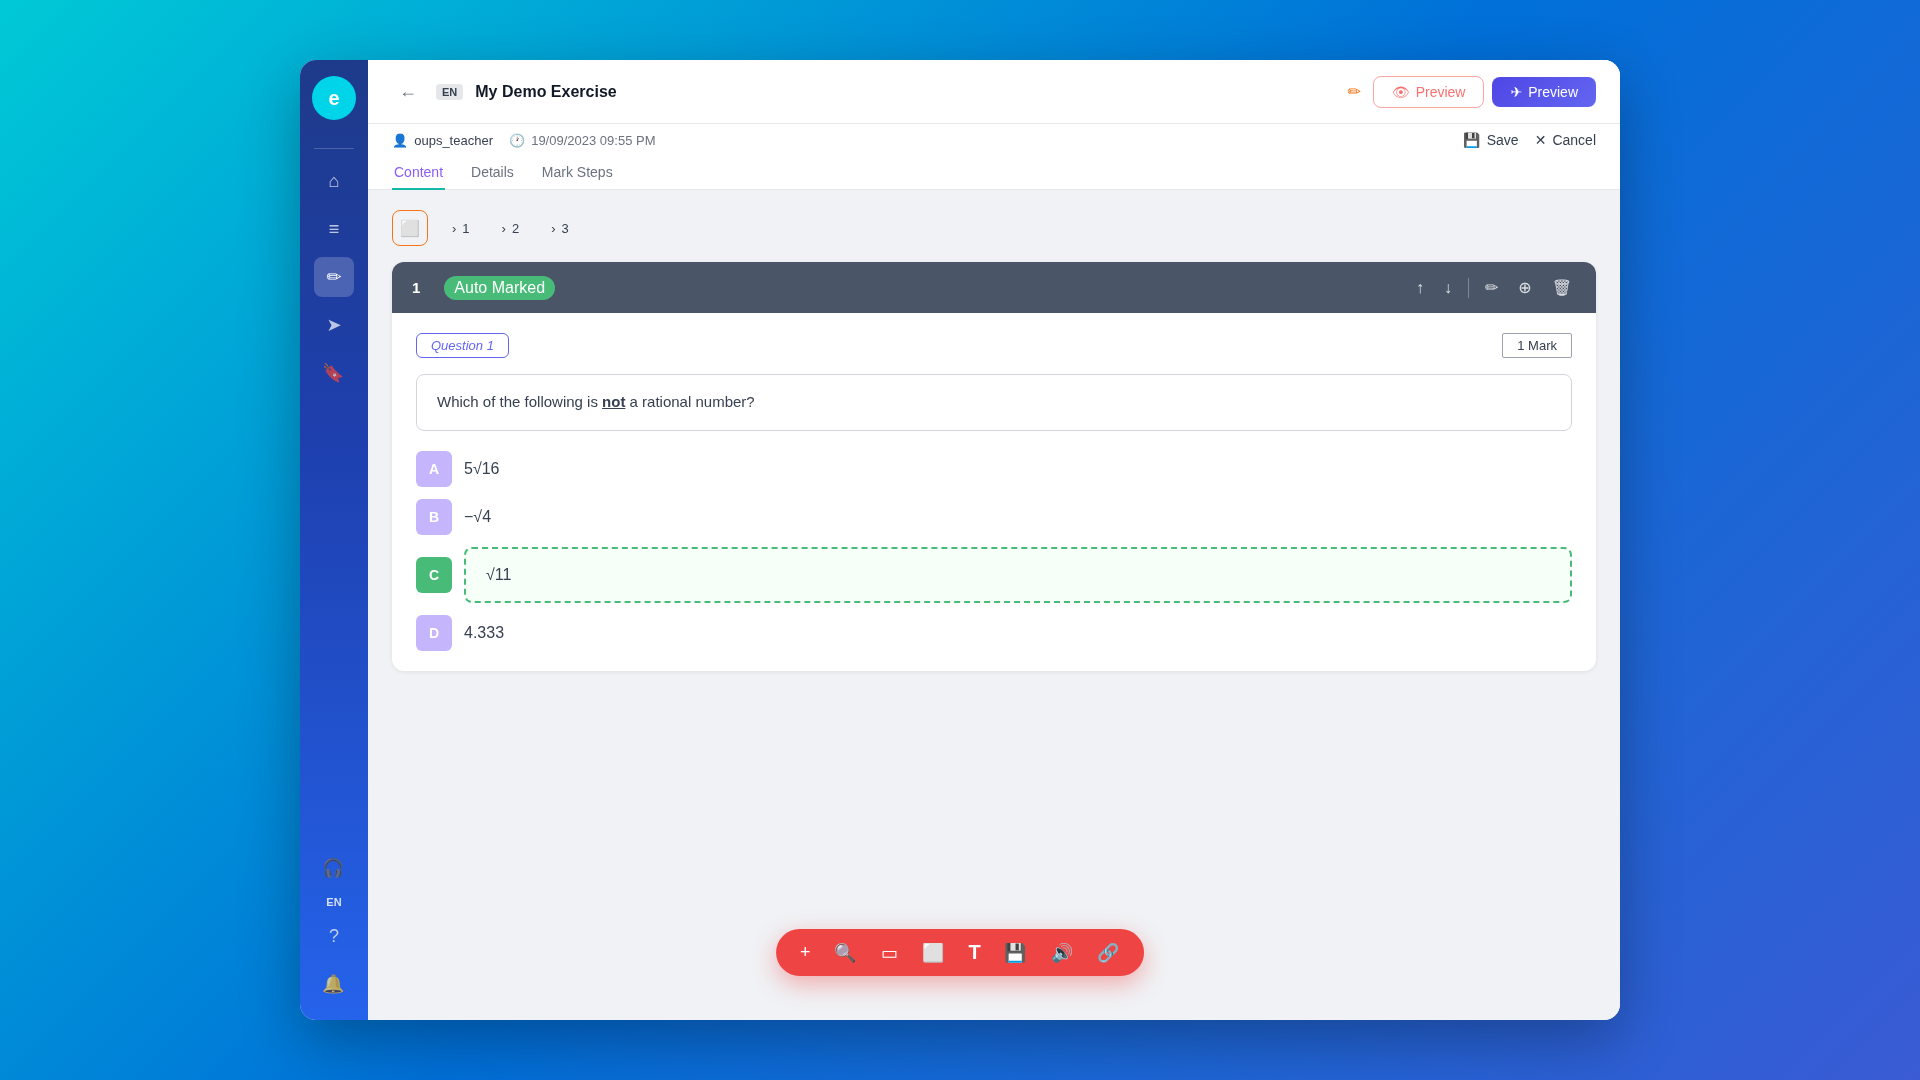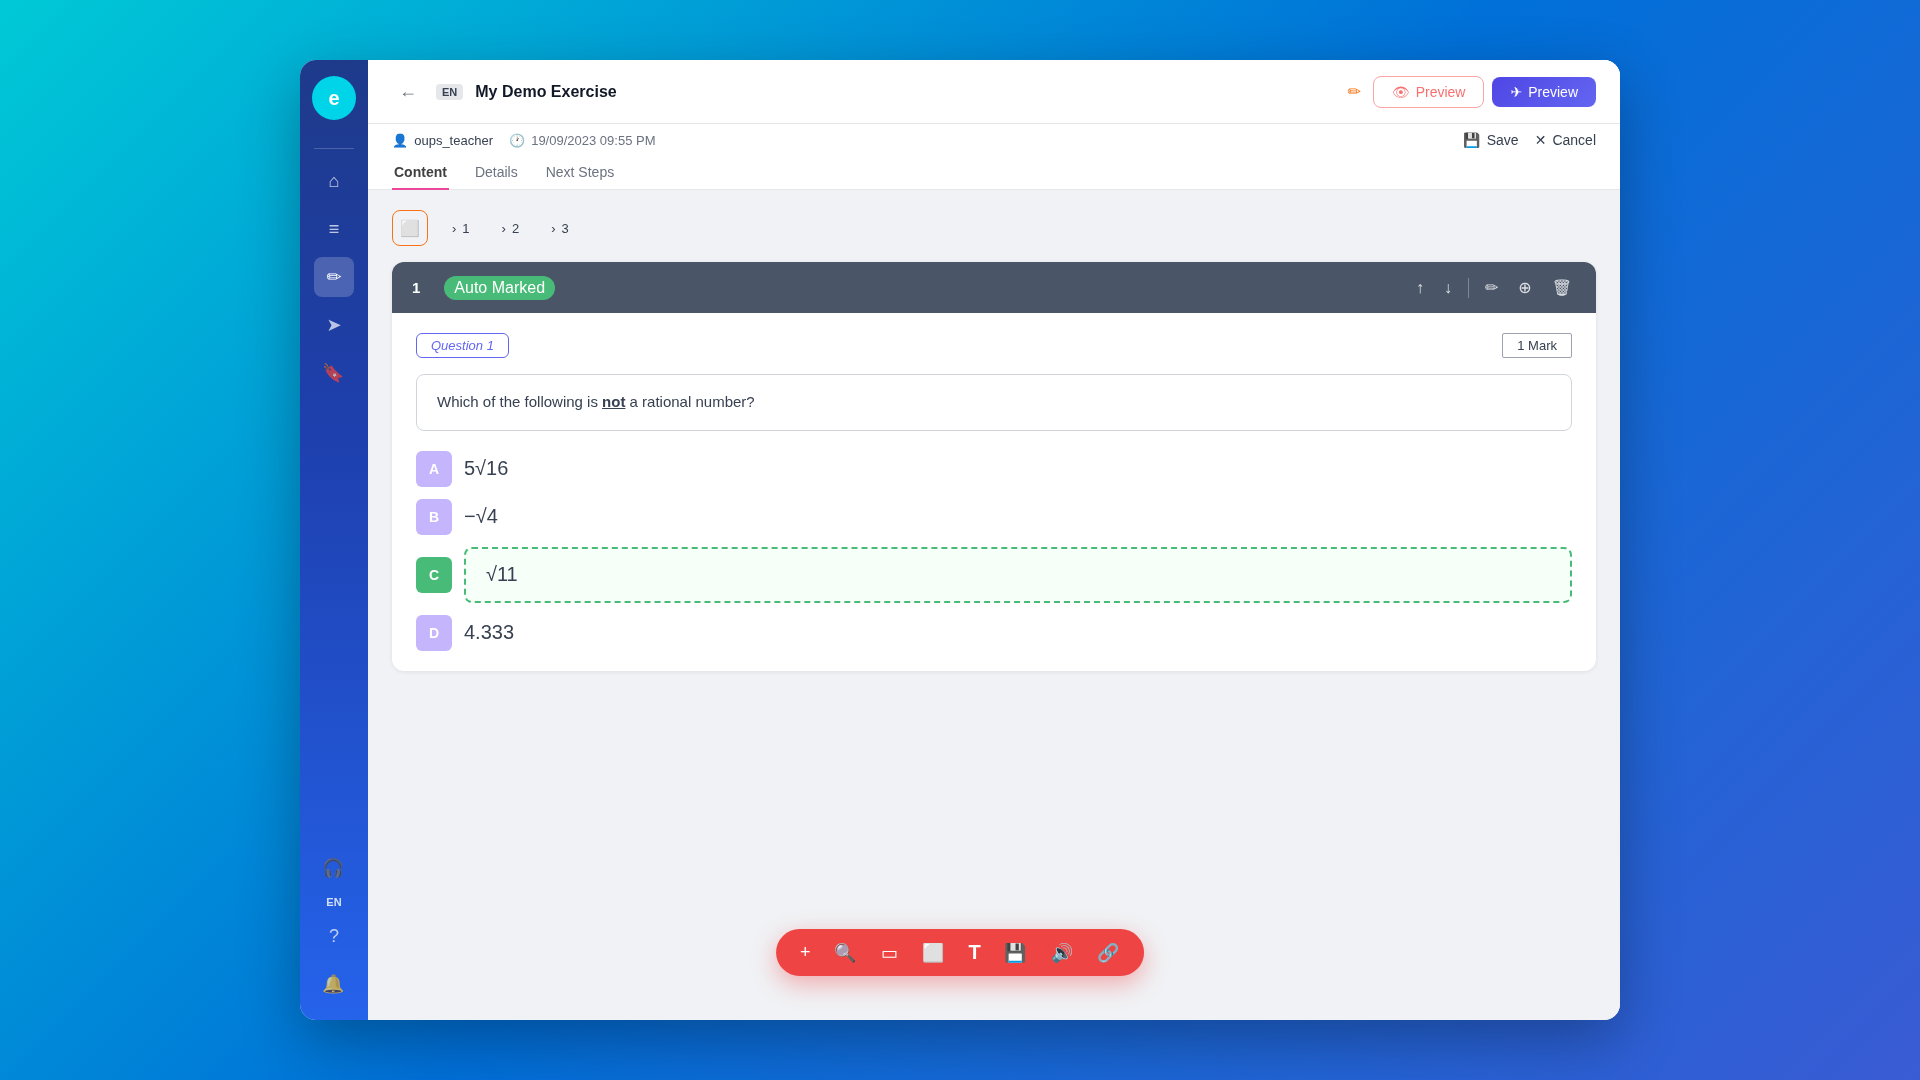--- a/index.html
+++ b/index.html
@@ -220,23 +220,23 @@
     }
     .tab {
       padding: 8px 2px;
       font-size: 14px;
       color: #6b7280;
       cursor: pointer;
       border-bottom: 2px solid transparent;
       margin-bottom: -1px;
     }
     .tab.active {
-      color: #404040;
-      border-bottom: 2px solid #ec4899;
-      font-weight: 700;
+      color: #8b5cf6;
+      border-bottom: 2px solid #14b8a6;
+      font-weight: 400;
     }
     
     .content-area {
       flex: 1;
       padding: 16px 24px;
       overflow-y: auto;
     }
     
     .q-toolbar {
       display: flex;
@@ -370,21 +370,21 @@
       justify-content: center;
       color: white;
       font-weight: 700;
       font-size: 14px;
       flex-shrink: 0;
     }
     .option-letter.correct {
       background: #48bb78;
     }
     .option-text {
-      font-size: 20px;
+      font-size: 16px;
       color: #374151;
     }
     .option-c-box {
       flex: 1;
       border: 2px dashed #48bb78;
       border-radius: 8px;
       padding: 12px 20px;
       background: rgba(240, 255, 244, 0.5);
       display: flex;
       align-items: center;
@@ -474,21 +474,21 @@
           </button>
           <button class="btn-cancel">
             <span>✕</span>
             <span>Cancel</span>
           </button>
         </div>
       </div>
       <div class="tabs">
         <div class="tab active">Content</div>
         <div class="tab">Details</div>
-        <div class="tab">Next Steps</div>
+        <div class="tab">Mark Steps</div>
       </div>
     </div>
 
     <div class="content-area">
 
       <div class="q-toolbar">
         <div class="page-icon-btn">⬜</div>
         <div class="page-num">
           <span>›</span>
           <span>1</span>

